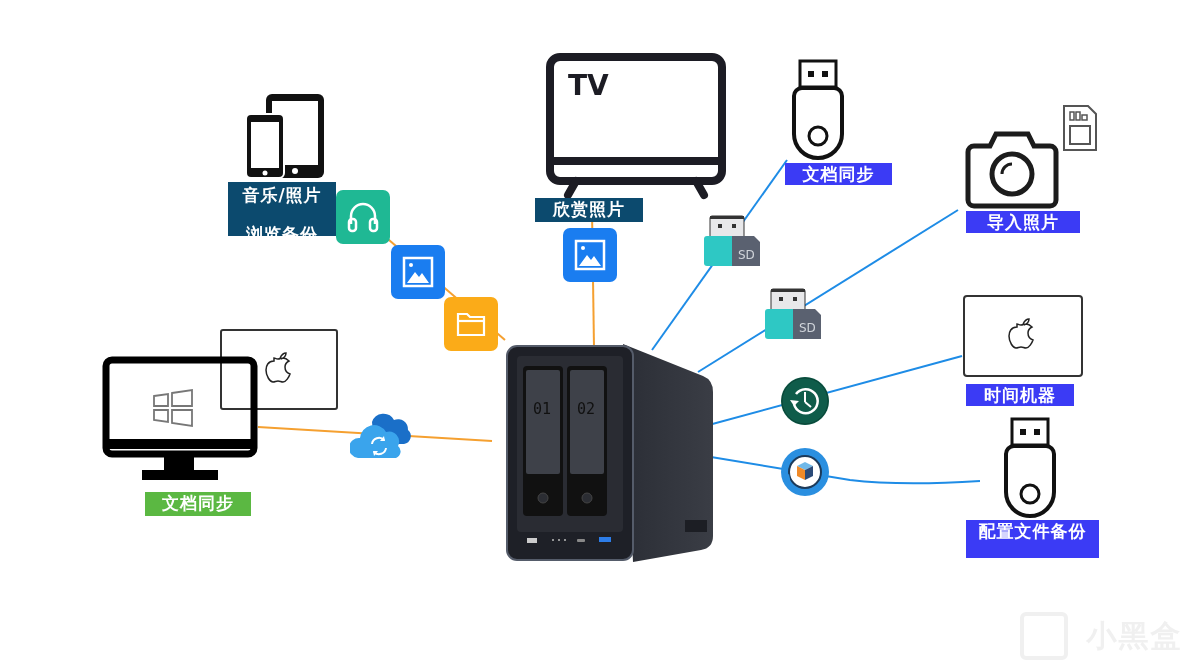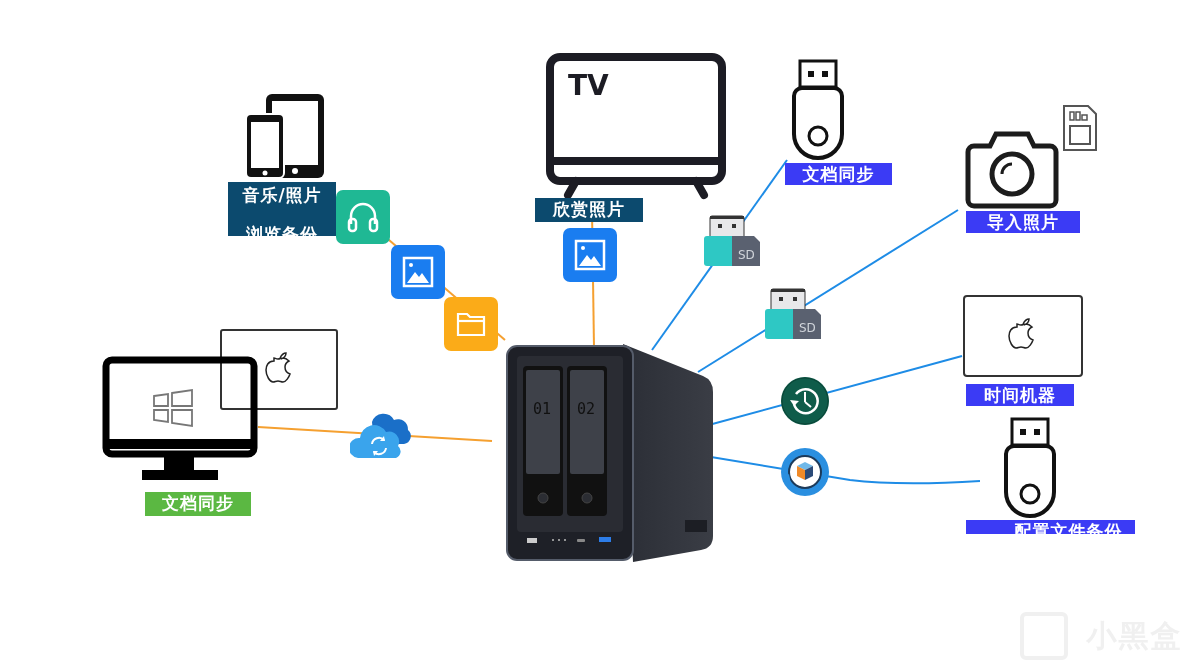--- a/index.html
+++ b/index.html
@@ -168,21 +168,21 @@
 
 <div class="abs" style="left:1002px;top:416px;width:56px;height:102px;">
   <svg width="56" height="102" viewBox="0 0 56 102">
     <rect x="10" y="3" width="36" height="26" fill="#fff" stroke="#111" stroke-width="3"></rect>
     <rect x="18" y="13" width="6" height="6" fill="#111"></rect>
     <rect x="32" y="13" width="6" height="6" fill="#111"></rect>
     <path d="M4 38 a8 8 0 0 1 8 -8 H44 a8 8 0 0 1 8 8 V76 a24 24 0 0 1 -48 0 Z" fill="#fff" stroke="#111" stroke-width="4"></path>
     <circle cx="28" cy="78" r="9" fill="#fff" stroke="#111" stroke-width="3"></circle>
   </svg>
 </div>
-<div class="label lbl-blue" style="left:966px;top:520px;width:133px;height:14px;padding-left:36px;">配置文件备份</div>
+<div class="label lbl-blue" style="left:966px;top:520px;width:133px;height:38px;">配置文件备份</div>
 
 <div class="abs" style="left:220px;top:329px;width:114px;height:77px;border:2px solid #333;border-radius:3px;background:#fff;">
   <svg width="114" height="77" viewBox="0 0 114 77">
     <path d="M58 27 c2 -4 5 -5 6 -5 c0 3 -2 5 -5 6 M52 30 c-6 0 -8 5 -8 9 c0 6 4 12 7 12 c2 0 3 -1 5 -1 c2 0 3 1 5 1 c3 0 6 -5 7 -8 c-3 -1 -5 -4 -5 -7 c0 -3 2 -5 4 -6 c-2 -2 -4 -3 -6 -3 c-2 0 -3 1 -5 1 c-2 0 -3 -1 -4 -1 Z" fill="none" stroke="#222" stroke-width="1.5"></path>
   </svg>
 </div>
 <div class="abs" style="left:102px;top:356px;width:158px;height:130px;">
   <svg width="158" height="130" viewBox="0 0 158 130">
     <rect x="4" y="4" width="148" height="94" rx="6" fill="none" stroke="#000" stroke-width="7"></rect>
     <line x1="4" y1="88" x2="152" y2="88" stroke="#000" stroke-width="10"></line>

